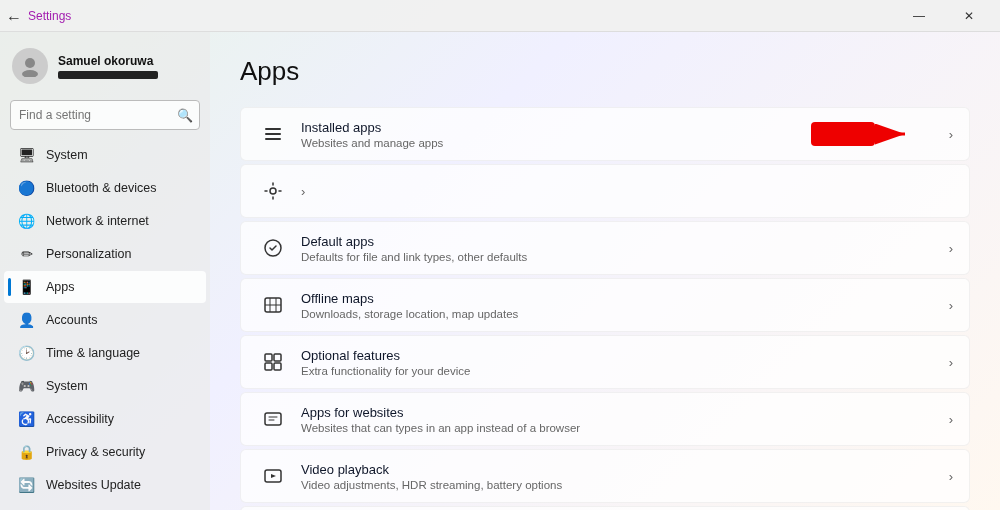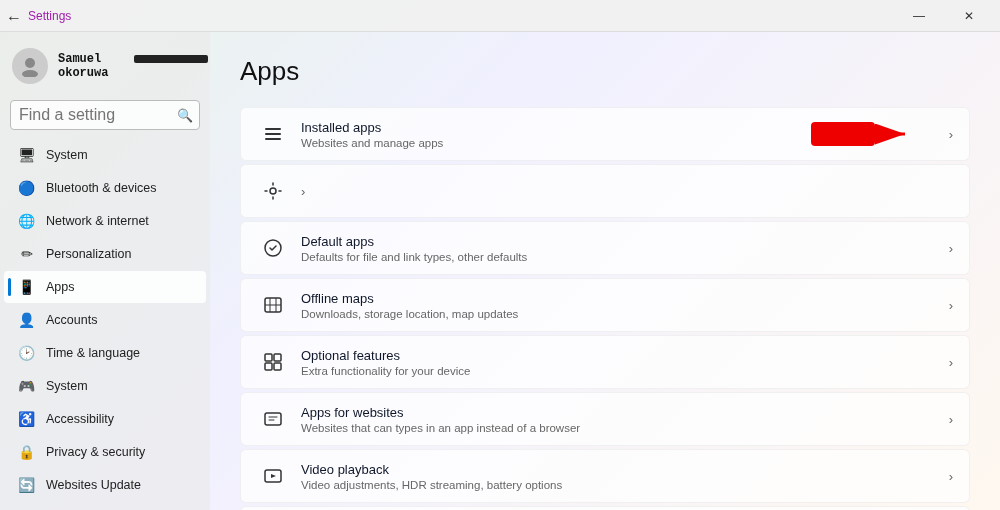--- a/index.html
+++ b/index.html
@@ -80,22 +80,21 @@
       width: 36px; height: 36px;
       border-radius: 50%;
       background: #ccc;
       display: flex; align-items: center; justify-content: center;
       font-size: 18px;
       color: #555;
       flex-shrink: 0;
     }
     .user-info {
       display: flex;
-      flex-direction: row;
-      font-family: Liberation Mono, monospace;
+      flex-direction: column;
     }
     .user-name {
       font-size: 12px;
       font-weight: 600;
       color: #111;
     }
     .user-bar {
       width: 100px;
       height: 8px;
       background: #222;
@@ -106,21 +105,21 @@
     .search-box {
       margin: 4px 10px 8px 10px;
       position: relative;
     }
     .search-input {
       width: 100%;
       height: 30px;
       border: 1px solid #bbb;
       border-radius: 4px;
       padding: 0 28px 0 8px;
-      font-size: 16px;
+      font-size: 12px;
       background: rgba(255,255,255,0.8);
       outline: none;
       color: #555;
     }
     .search-icon-wrap {
       position: absolute;
       right: 6px; top: 50%;
       transform: translateY(-50%);
       font-size: 13px;
       color: #666;

